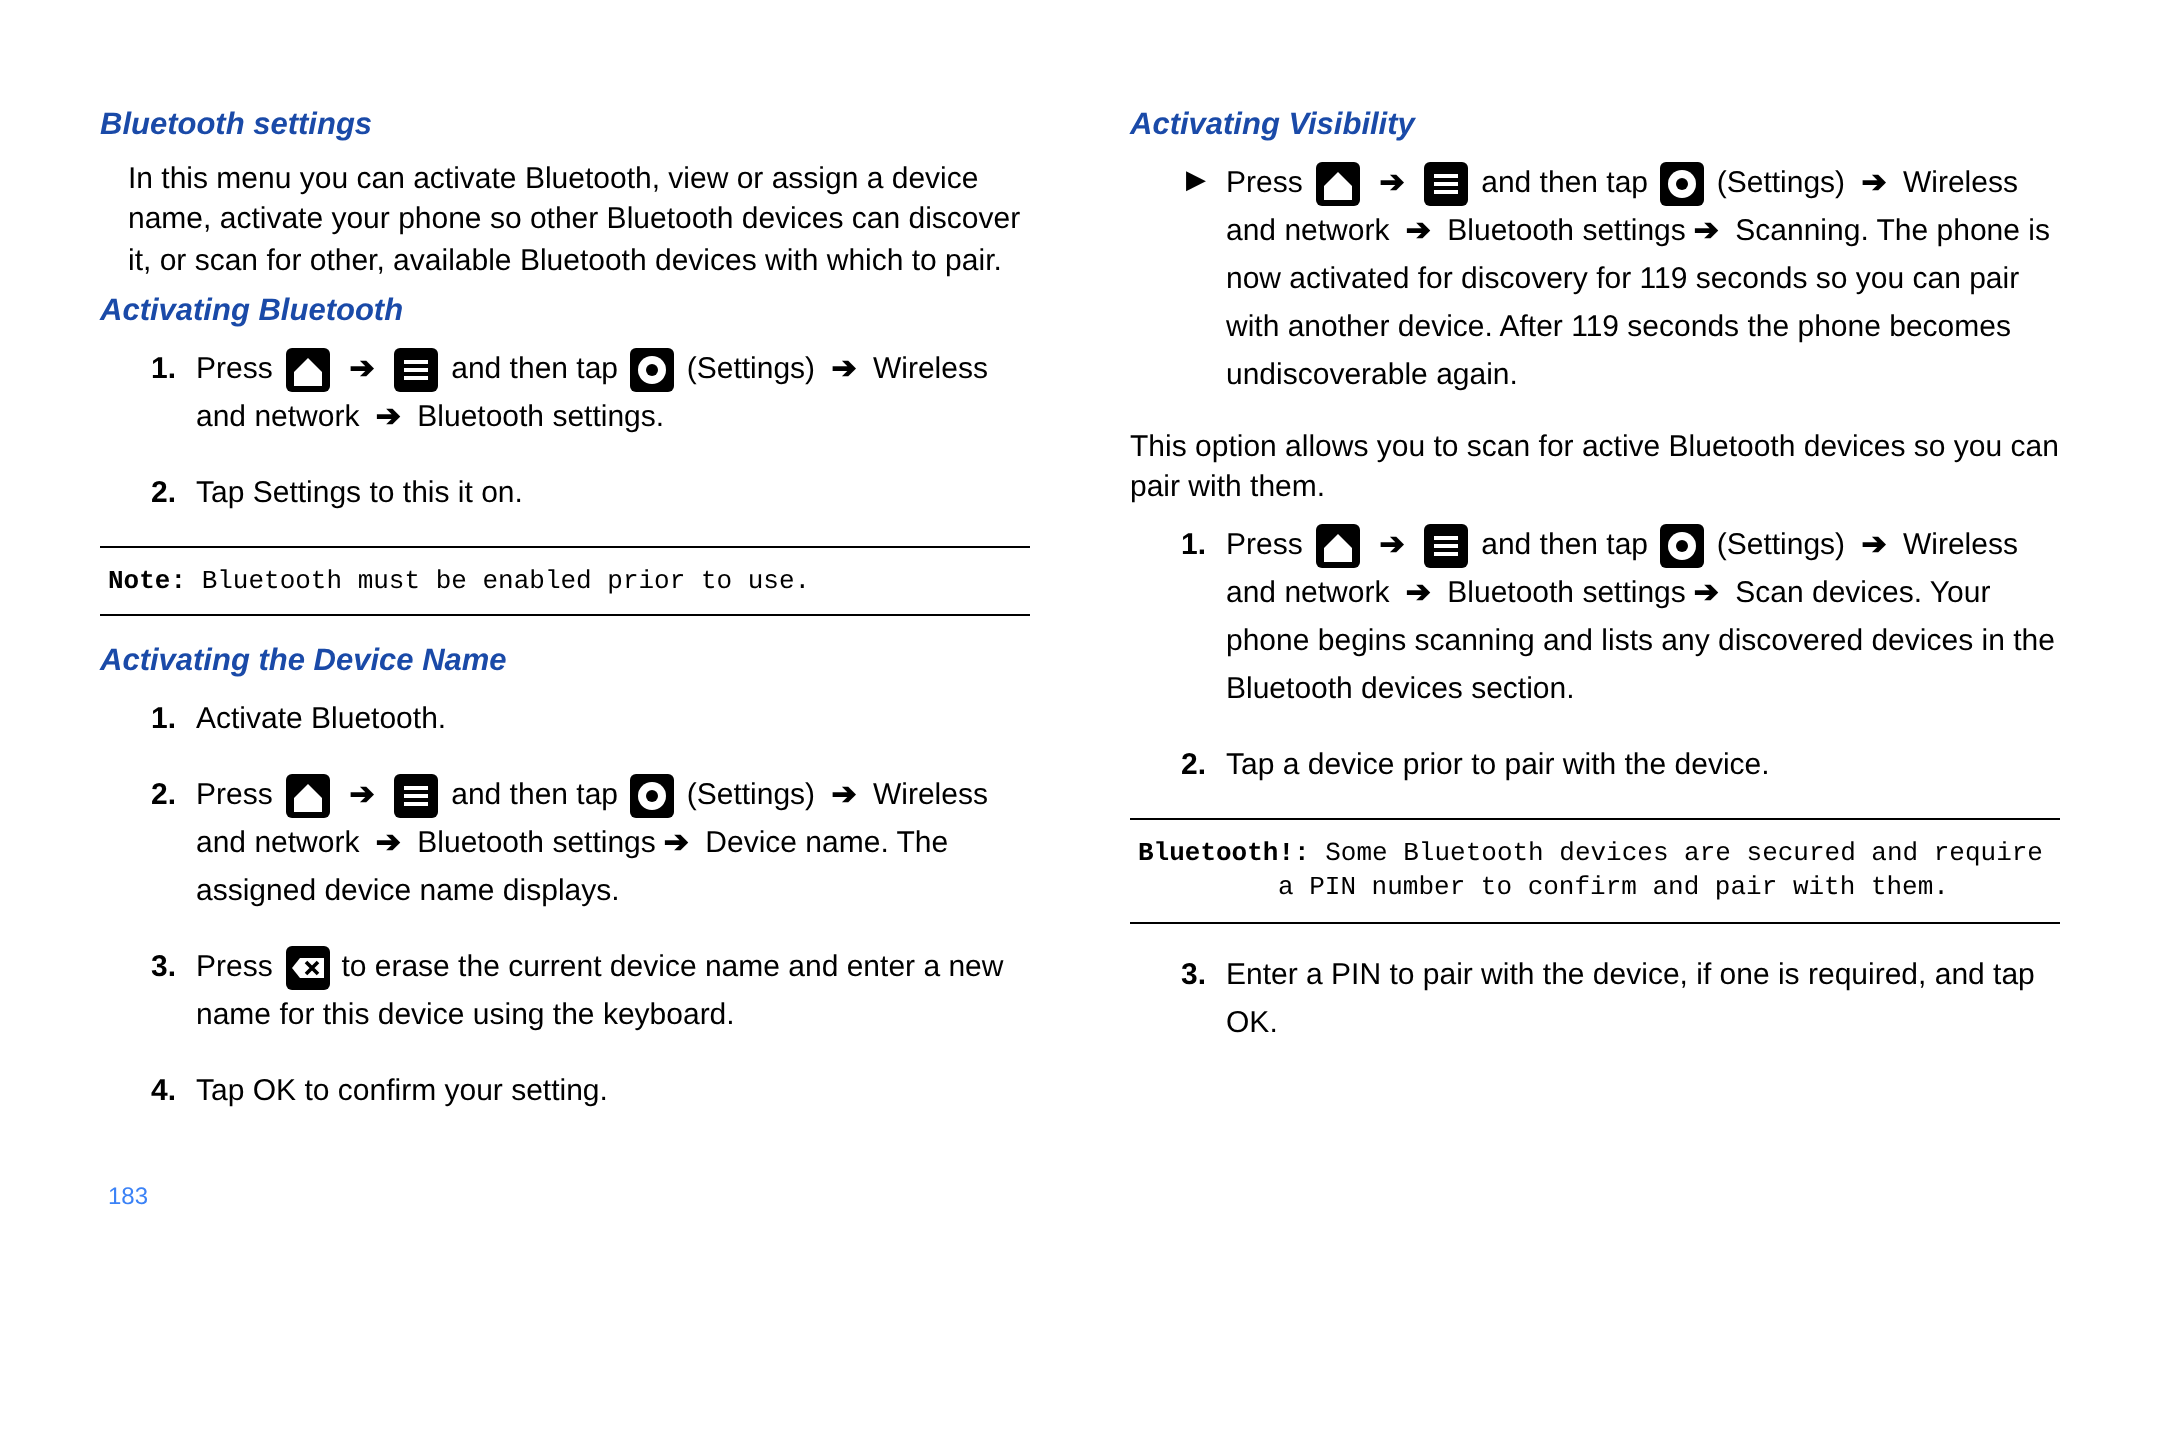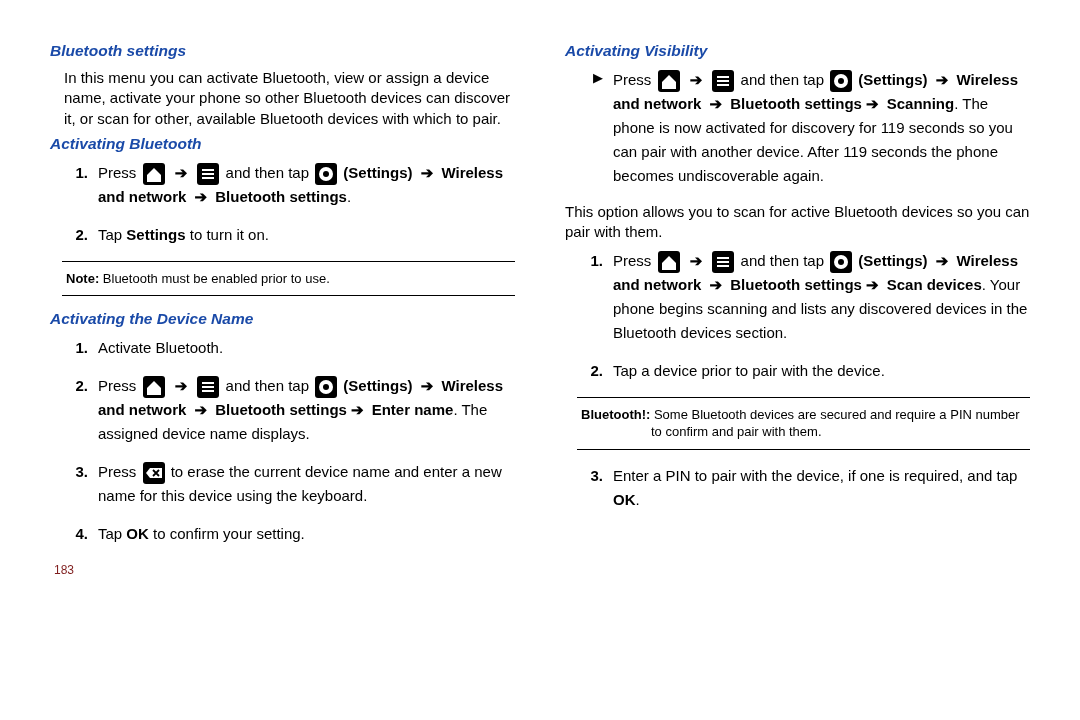--- a/index.html
+++ b/index.html
@@ -8,21 +8,21 @@
     font-family: Arial, Helvetica, sans-serif;
     background: #fff;
     color: #000;
     width: 1080px;
     height: 720px;
     overflow: hidden;
     font-size: 15px;
   }
   .page {
     display: flex;
-    padding: 36px 50px 30px 50px;
+    padding: 48px 50px 30px 50px;
     gap: 50px;
     box-sizing: border-box;
     height: 100%;
   }
   .col {
     flex: 1;
     min-width: 0;
   }
   .section-title {
     color: #1a4aa8;
@@ -57,47 +57,48 @@
   }
   .bullet-row {
     display:flex;
     margin: 4px 0 14px 0;
     line-height:1.6;
   }
   .bullet-row .tri {
     width:38px; flex:0 0 38px; text-align:right; padding-right:10px;
     font-size:13px;
   }
-  .bold { font-weight: bold; }
+  .bold { font-weight: normal; }
   .arrow { font-weight: bold; padding: 0 4px;}
   .icon {
     display: inline-block;
     vertical-align: middle;
     width: 22px;
     height: 22px;
     background: #000;
     border-radius: 3px;
     position: relative;
     margin: 0 2px;
   }
   .icon svg { position:absolute; inset:0; }
   .note-box {
     border-top: 1px solid #000;
     border-bottom: 1px solid #000;
     padding: 8px 4px;
-    margin: 10px 0 14px 12px;
+    margin: 10px 0 14px 0;
     font-size: 13px;
     line-height:1.35;
+    font-family:Liberation Mono, monospace;
   }
   .note-box .lead { font-weight: bold; }
   .note-body-indent { display:block; padding-left:70px; text-indent:-70px;}
   .pagenum {
     font-size: 12px;
-    color: #7f1d1d;
-    margin-top: 17px;
+    color: #3b82f6;
+    margin-top: 33px;
     margin-left:4px;
   }
 </style>
 </head>
 <body>
 
 <div class="page">
 
   <div class="col">
 
@@ -125,21 +126,21 @@
                 <circle cx="11" cy="11" r="3" fill="#000"></circle>
               </svg></span>
           <span class="bold"> (Settings) </span><span class="arrow">➔</span>
           <span class="bold">Wireless and network </span><span class="arrow">➔</span>
           <span class="bold"> Bluetooth settings</span>.
         </span>
       </li>
       <li>
         <span class="num">2.</span>
         <span class="body">
-          <span>Tap </span><span class="bold">Settings</span><span> to turn it on.</span>
+          <span>Tap </span><span class="bold">Settings</span><span> to this it on.</span>
         </span>
       </li>
     </ol>
 
     <div class="note-box">
       <span class="lead">Note:</span><span> Bluetooth must be enabled prior to use.</span>
     </div>
 
     <div class="section-title">Activating the Device Name</div>
     <ol class="steps">
@@ -161,21 +162,21 @@
                 <rect x="5" y="14" width="12" height="2" fill="#fff"></rect>
               </svg></span>
           <span> and then tap </span>
           <span class="icon"><svg viewBox="0 0 22 22">
                 <circle cx="11" cy="11" r="7" fill="#fff"></circle>
                 <circle cx="11" cy="11" r="3" fill="#000"></circle>
               </svg></span>
           <span class="bold"> (Settings) </span><span class="arrow">➔</span>
           <span class="bold">Wireless and network </span><span class="arrow">➔</span>
           <span class="bold"> Bluetooth settings</span><span class="arrow">➔</span>
-          <span class="bold"> Enter name</span><span>. The assigned device name displays.</span>
+          <span class="bold"> Device name</span><span>. The assigned device name displays.</span>
         </span>
       </li>
       <li>
         <span class="num">3.</span>
         <span class="body">
           <span>Press </span>
           <span class="icon"><svg viewBox="0 0 22 22">
                 <path d="M7 6 L19 6 L19 16 L7 16 L3 11 Z" fill="#fff"></path>
                 <path d="M10 8 L16 14 M16 8 L10 14" stroke="#000" stroke-width="1.8"></path>
               </svg></span>

